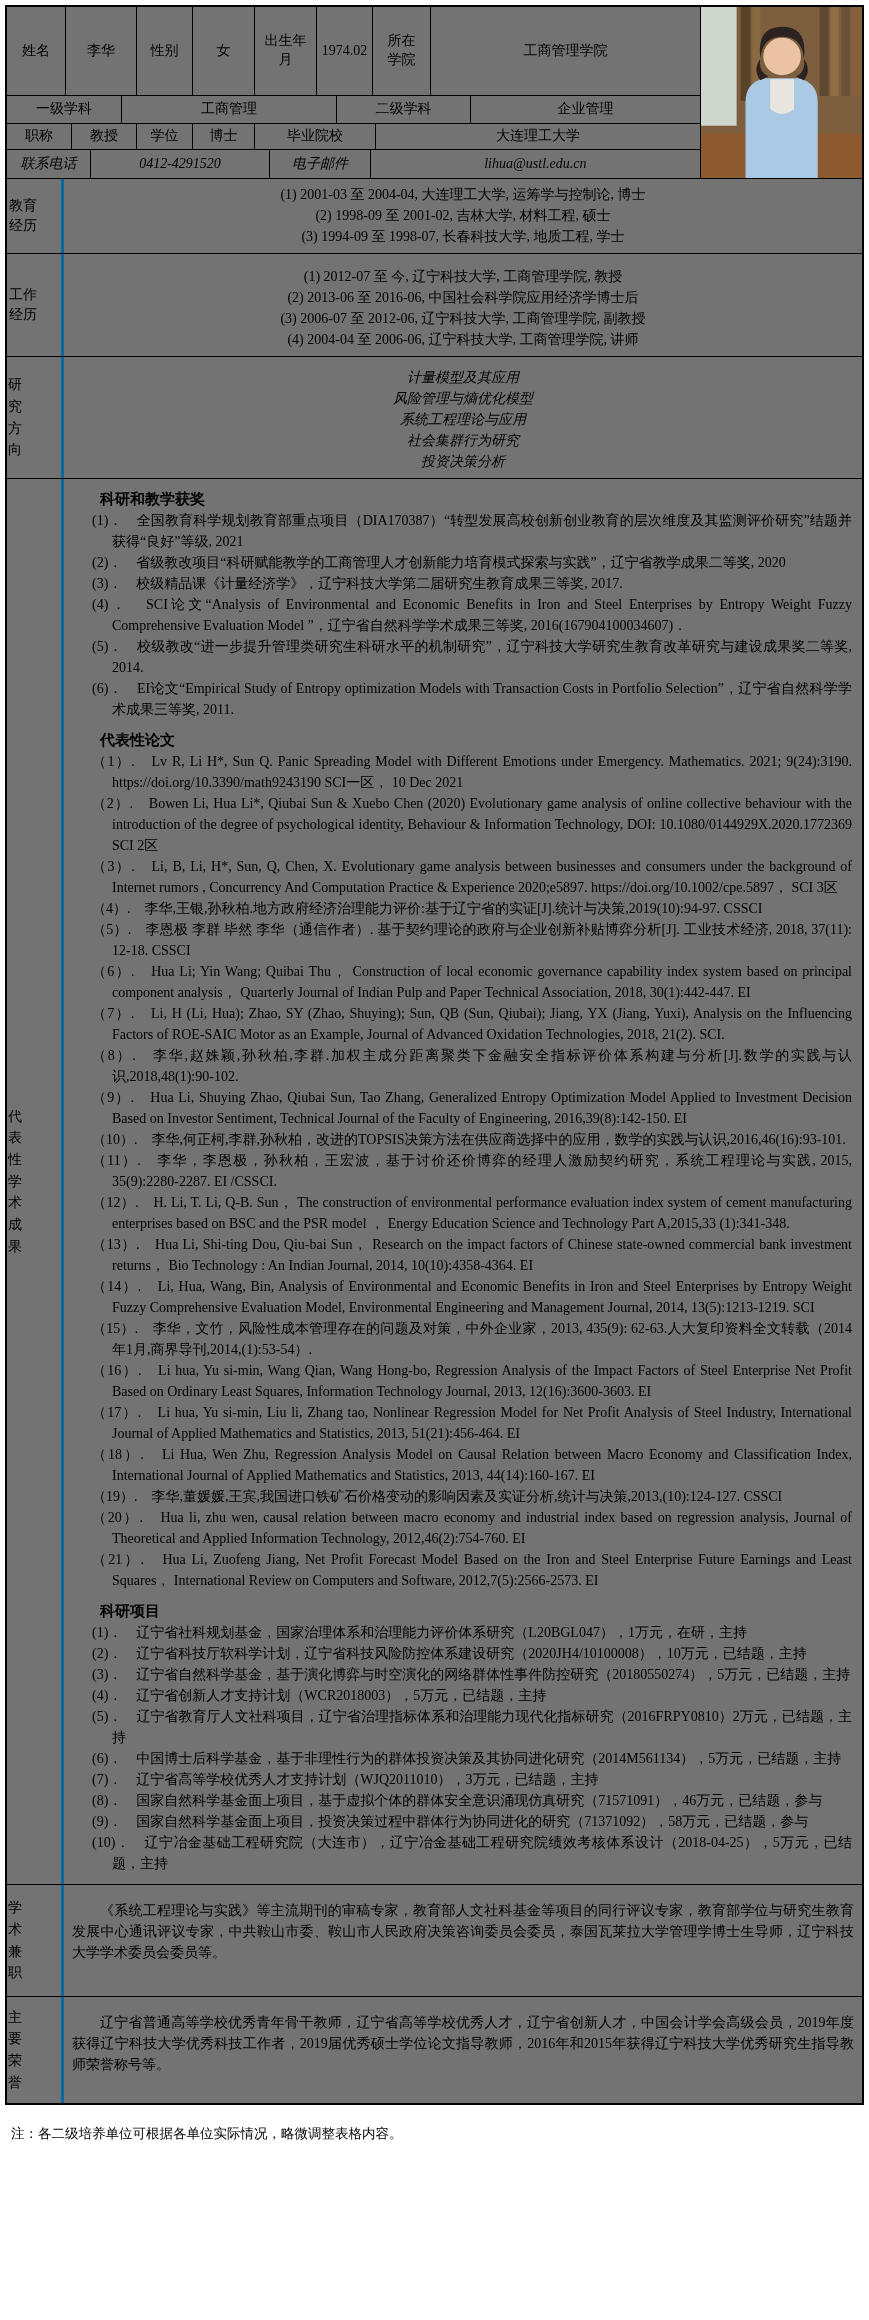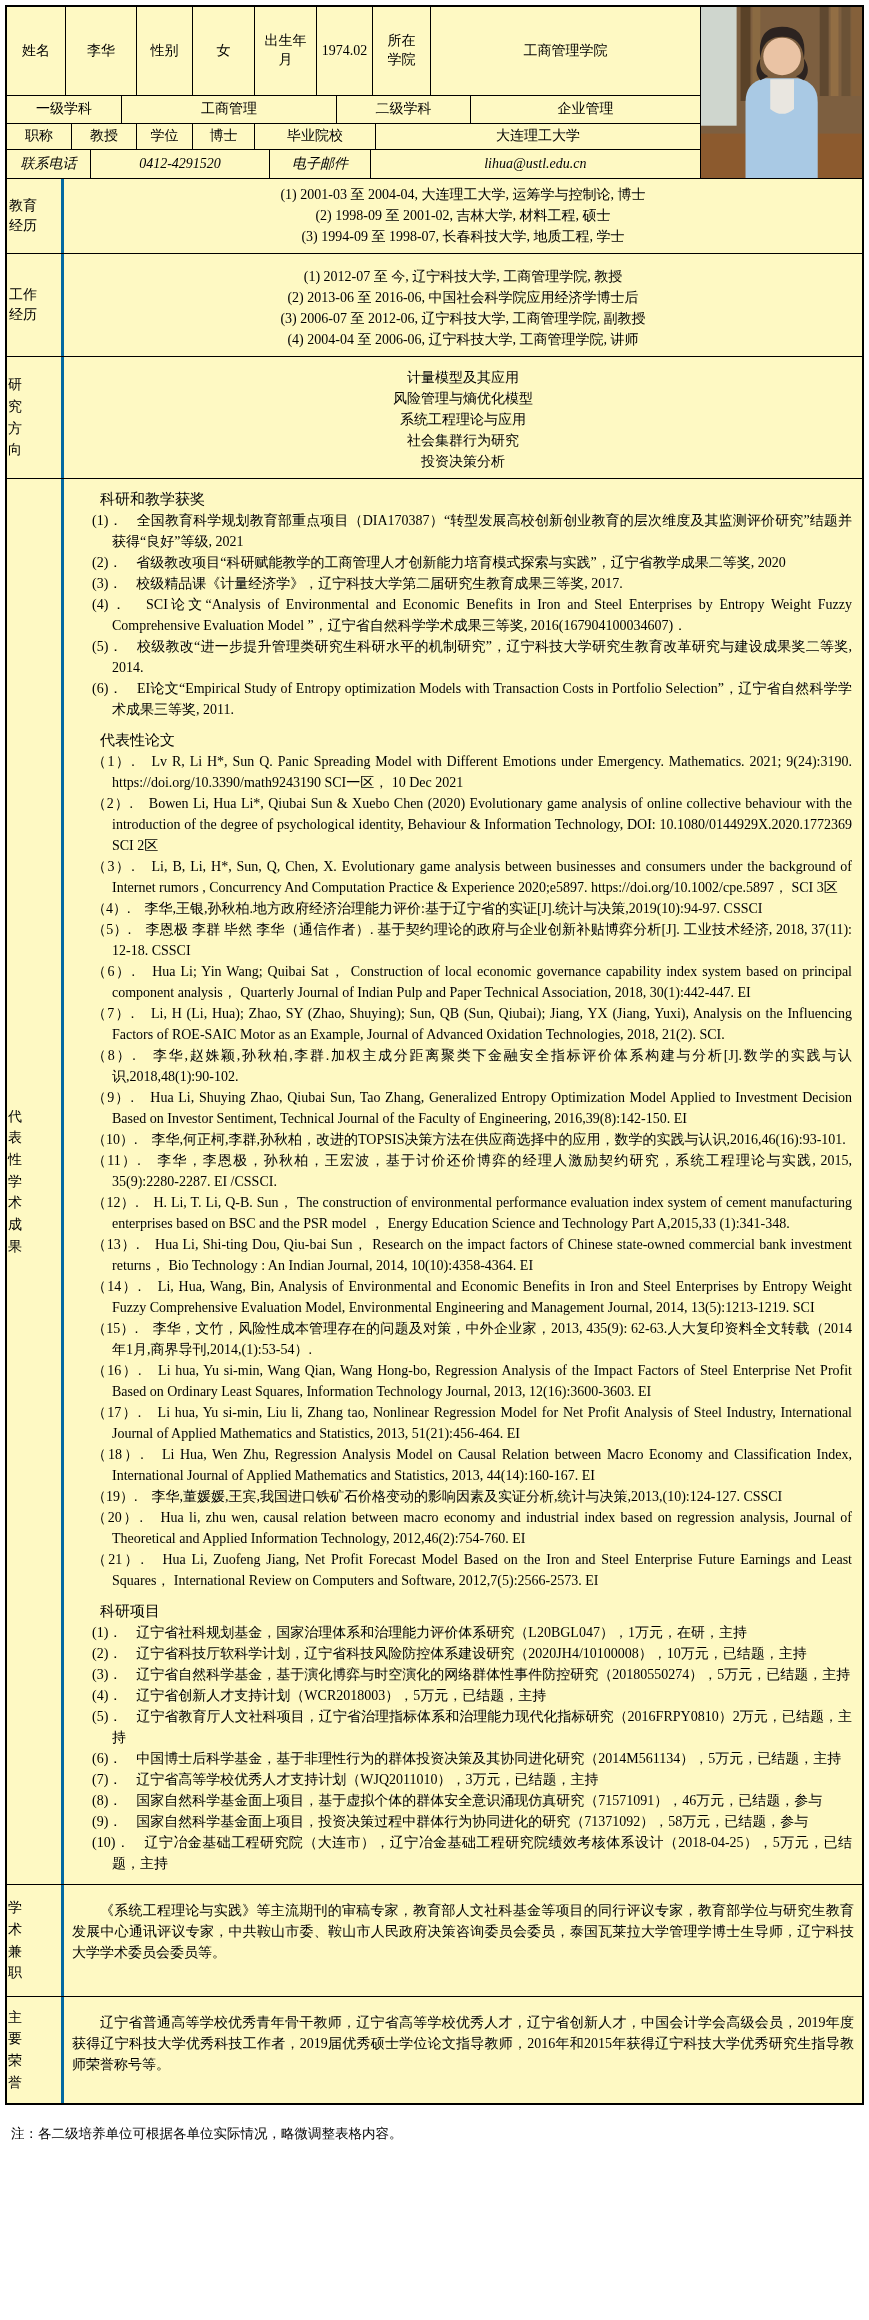--- a/index.html
+++ b/index.html
@@ -3,21 +3,21 @@
 <meta charset="utf-8">
 <style>
   * { margin:0; padding:0; box-sizing:border-box; }
   html,body { background:#ffffff; }
   body {
     width:869px; height:2320px;
     font-family:"Liberation Serif","DejaVu Serif",serif;
     color:#000; font-size:14px;
   }
   .page { padding:5px 5px 0 5px; }
-  .doc-table { width:859px; border:2px solid #000; background:#fef9c3; }
+  .doc-table { width:859px; border:2px solid #000; background:#737373; }
 
   
   .top-section { display:flex; border-bottom:1px solid #000; }
   .top-left { width:696px; display:flex; flex-direction:column; }
   .trow { display:flex; border-bottom:1px solid #000; }
   .trow:last-child { border-bottom:none; }
   .tcell {
     border-right:1px solid #000;
     display:flex; align-items:center; justify-content:center;
     text-align:center; padding:2px; line-height:1.35;
@@ -39,28 +39,28 @@
     width:57px; min-width:57px; border-right:3px solid #0369a1;
     display:flex; align-items:center; justify-content:flex-start;
     text-align:center; padding:4px 0; line-height:1.5;
   }
   .vlabel  { width:1.15em; word-break:break-all; line-height:1.55; }
   .vlabel2 { width:2.3em;  word-break:break-all; line-height:1.45; }
   .band-content { flex:1; padding:5px 8px 6px 8px; line-height:21px; }
   .plain-list div { text-align:center; }
   .band-edu  { min-height:59px; }
   .band-work { min-height:87px; padding-top:12px; }
-  .band-research { min-height:116px; padding-top:10px; }
+  .band-research { min-height:116px; padding-top:10px;font-style:italic; }
   .band-service  { min-height:111px; }
   .band-honors   { min-height:106px; }
   .indent-para { text-indent:2em; text-align:justify; padding-top:10px; }
 
   
   .ach-content { flex:1; padding:8px 10px 10px 10px; line-height:21px; }
-  .sec-title { font-weight:normal; padding-left:26px; font-size:15px; margin-top:2px; }
+  .sec-title { font-weight:bold; padding-left:26px; font-size:15px; margin-top:2px; }
   .num-list { margin-bottom:10px; }
   .num-list div {
     padding-left:38px; text-indent:-20px;
     text-align:justify;
   }
   .footnote { padding:20px 0 0 6px; font-size:13.5px; }
 </style>
 </head>
 <body>
 
@@ -177,21 +177,21 @@
             <div>(5)．　校级教改“进一步提升管理类研究生科研水平的机制研究”，辽宁科技大学研究生教育改革研究与建设成果奖二等奖, 2014.</div>
             <div>(6)．　EI论文“Empirical Study of Entropy optimization Models with Transaction Costs in Portfolio Selection”，辽宁省自然科学学术成果三等奖, 2011.</div>
           </div>
         <div class="sec-title">代表性论文</div>
         <div class="num-list">
             <div>（1）.　Lv R, Li H*, Sun Q. Panic Spreading Model with Different Emotions under Emergency. Mathematics. 2021; 9(24):3190. https://doi.org/10.3390/math9243190  SCI一区， 10 Dec 2021</div>
             <div>（2）.　Bowen Li, Hua Li*, Qiubai Sun &amp; Xuebo Chen (2020) Evolutionary game analysis of online collective behaviour with the introduction of the degree of psychological identity, Behaviour &amp; Information Technology, DOI: 10.1080/0144929X.2020.1772369  SCI 2区</div>
             <div>（3）.　Li, B, Li, H*, Sun, Q, Chen, X. Evolutionary game analysis between businesses and consumers under the background of Internet rumors , Concurrency And Computation Practice &amp; Experience 2020;e5897. https://doi.org/10.1002/cpe.5897， SCI 3区</div>
             <div>（4）.　李华,王银,孙秋柏.地方政府经济治理能力评价:基于辽宁省的实证[J].统计与决策,2019(10):94-97. CSSCI</div>
             <div>（5）.　李恩极 李群 毕然 李华（通信作者）. 基于契约理论的政府与企业创新补贴博弈分析[J]. 工业技术经济, 2018, 37(11): 12-18. CSSCI</div>
-            <div>（6）.　Hua Li; Yin Wang; Quibai Sat， Construction of local economic governance capability index system based on principal component analysis， Quarterly Journal of Indian Pulp and Paper Technical Association, 2018, 30(1):442-447. EI</div>
+            <div>（6）.　Hua Li; Yin Wang; Quibai Thu， Construction of local economic governance capability index system based on principal component analysis， Quarterly Journal of Indian Pulp and Paper Technical Association, 2018, 30(1):442-447. EI</div>
             <div>（7）.　Li, H (Li, Hua); Zhao, SY (Zhao, Shuying); Sun, QB (Sun, Qiubai); Jiang, YX (Jiang, Yuxi), Analysis on the Influencing Factors of ROE-SAIC Motor as an Example, Journal of Advanced Oxidation Technologies, 2018, 21(2). SCI.</div>
             <div>（8）.　李华,赵姝颖,孙秋柏,李群.加权主成分距离聚类下金融安全指标评价体系构建与分析[J].数学的实践与认识,2018,48(1):90-102.</div>
             <div>（9）.　Hua Li, Shuying Zhao, Qiubai Sun, Tao Zhang, Generalized Entropy Optimization Model Applied to Investment Decision Based on Investor Sentiment, Technical Journal of the Faculty of Engineering, 2016,39(8):142-150. EI</div>
             <div>（10）.　李华,何正柯,李群,孙秋柏，改进的TOPSIS决策方法在供应商选择中的应用，数学的实践与认识,2016,46(16):93-101.</div>
             <div>（11）.　李华，李恩极，孙秋柏，王宏波，基于讨价还价博弈的经理人激励契约研究，系统工程理论与实践, 2015, 35(9):2280-2287. EI /CSSCI.</div>
             <div>（12）.　H. Li, T. Li, Q-B. Sun， The construction of environmental performance evaluation index system of cement manufacturing enterprises based on BSC and the PSR model ， Energy Education Science and Technology Part A,2015,33 (1):341-348.</div>
             <div>（13）.　Hua Li, Shi-ting Dou, Qiu-bai Sun， Research on the impact factors of Chinese state-owned commercial bank investment returns， Bio Technology : An Indian Journal, 2014, 10(10):4358-4364. EI</div>
             <div>（14）.　Li, Hua, Wang, Bin, Analysis of Environmental and Economic Benefits in Iron and Steel Enterprises by Entropy Weight Fuzzy Comprehensive Evaluation Model, Environmental Engineering and Management Journal, 2014, 13(5):1213-1219. SCI</div>
             <div>（15）.　李华，文竹，风险性成本管理存在的问题及对策，中外企业家，2013, 435(9): 62-63.人大复印资料全文转载（2014年1月,商界导刊,2014,(1):53-54）.</div>
             <div>（16）.　Li hua, Yu si-min, Wang Qian, Wang Hong-bo, Regression Analysis of the Impact Factors of Steel Enterprise Net Profit Based on Ordinary Least Squares, Information Technology Journal, 2013, 12(16):3600-3603. EI</div>

